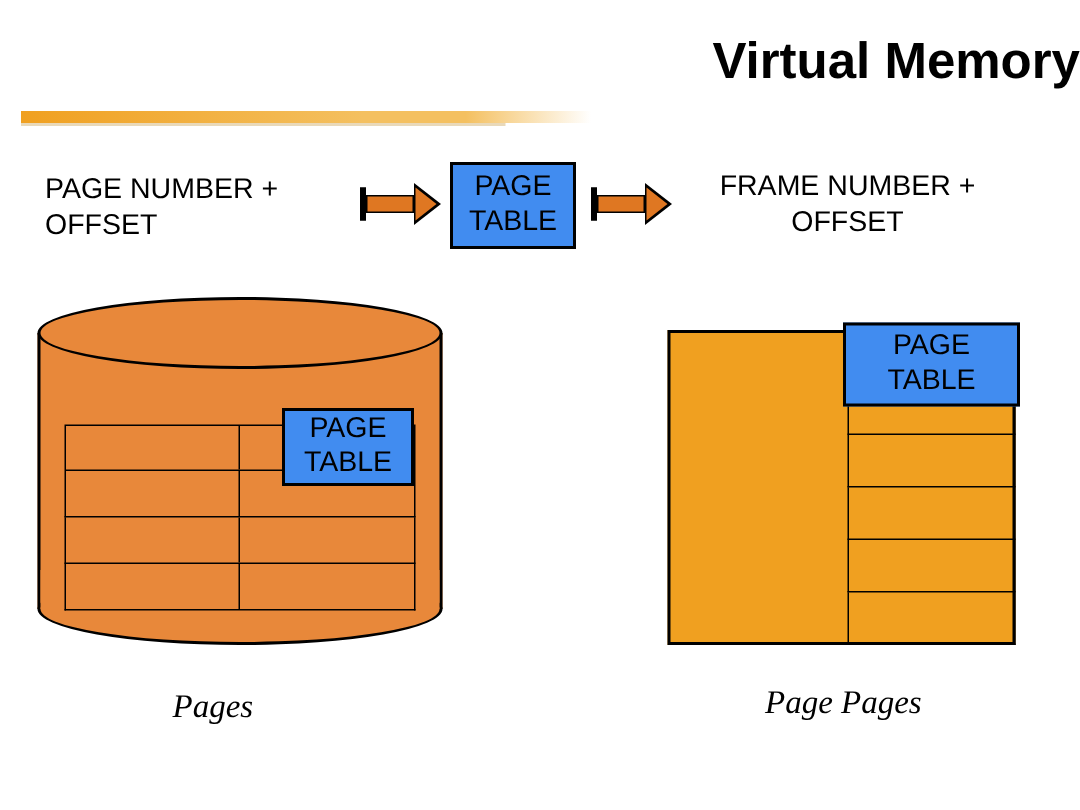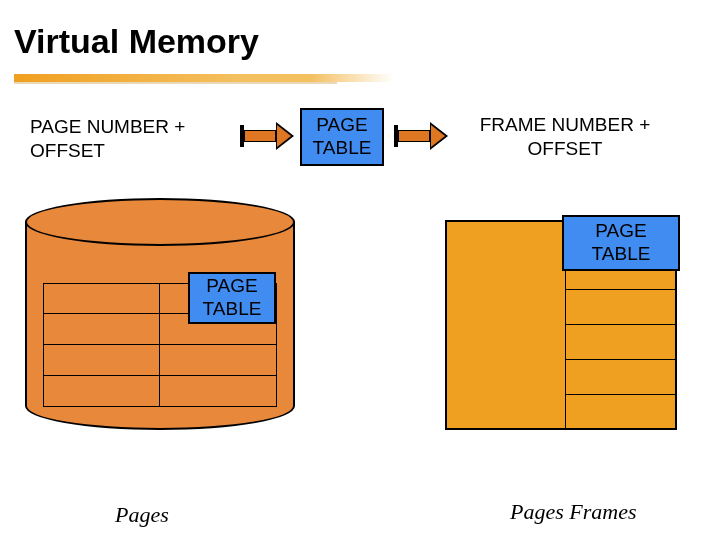--- a/index.html
+++ b/index.html
@@ -1,23 +1,23 @@
 <!DOCTYPE html>
 <html><head>
   <meta charset="utf-8">
   <style>
-    * { box-sizing: border-box; margin: 0; padding: 0; }
+    * { box-sizing: border-box; margin: 0; padding: 0; text-align: right; }
     body { width: 720px; height: 540px; background: #fff; font-family: Arial, sans-serif; color: #000; position: relative; }
     .title { font-family: "Arial Black", Arial, sans-serif; font-weight: 900; font-size: 34px; padding: 22px 0 0 14px; }
     .underline { position: absolute; left: 14px; top: 74px; width: 380px; height: 10px; }
     .underline .bar { width: 100%; height: 8px; background: linear-gradient(90deg, #f0a020 0%, #f4c060 60%, #f4c060 78%, rgba(244,192,96,0) 100%); }
     .underline .shadow { width: 85%; height: 2px; background: rgba(200,160,80,.4); }
 
     .label { font-size: 19px; font-family: Arial, sans-serif; line-height: 1.25; text-align: center; position: absolute; }
-    .caption { font-size: 22px; font-style: italic; font-family: "Times New Roman", serif; position: absolute; margin-top: 44px; }
+    .caption { font-size: 22px; font-style: italic; font-family: "Times New Roman", serif; position: absolute; }
 
     
     .arrow { position: absolute; display: flex; align-items: center; }
     .arrow .tail { width: 4px; height: 22px; background: #000; border: 1px solid #000; }
     .arrow .shaft { height: 12px; background: #df7722; border: 1px solid #000; }
     .arrow .head { width: 0; height: 0; border-top: 14px solid transparent; border-bottom: 14px solid transparent; border-left: 18px solid #000; position: relative; }
     .arrow .head::after { content: ""; position: absolute; left: -17px; top: -11px; width:0; height:0; border-top: 11px solid transparent; border-bottom: 11px solid transparent; border-left: 14px solid #df7722; }
 
     
     .pt-box { position: absolute; border: 2px solid #000; background: #418cf0; display: flex; align-items: center; justify-content: center; text-align: center; font-size: 19px; line-height: 1.2; }
@@ -111,13 +111,13 @@
     <div class="slot"></div>
     <div class="slot"></div>
     <div class="slot"></div>
   </div>
 </div>
 
 <div class="pt-overlay" style="left:562px; top:215px; width:118px; height:56px; white-space:pre-line;">PAGE
 TABLE</div>
 
 <div class="caption" style="left:115px; top:458px;">Pages</div>
-<div class="caption" style="left:510px; top:455px;">Pages Frames</div>
+<div class="caption" style="left:510px; top:455px;">Page Pages</div>
 
 </body></html>

